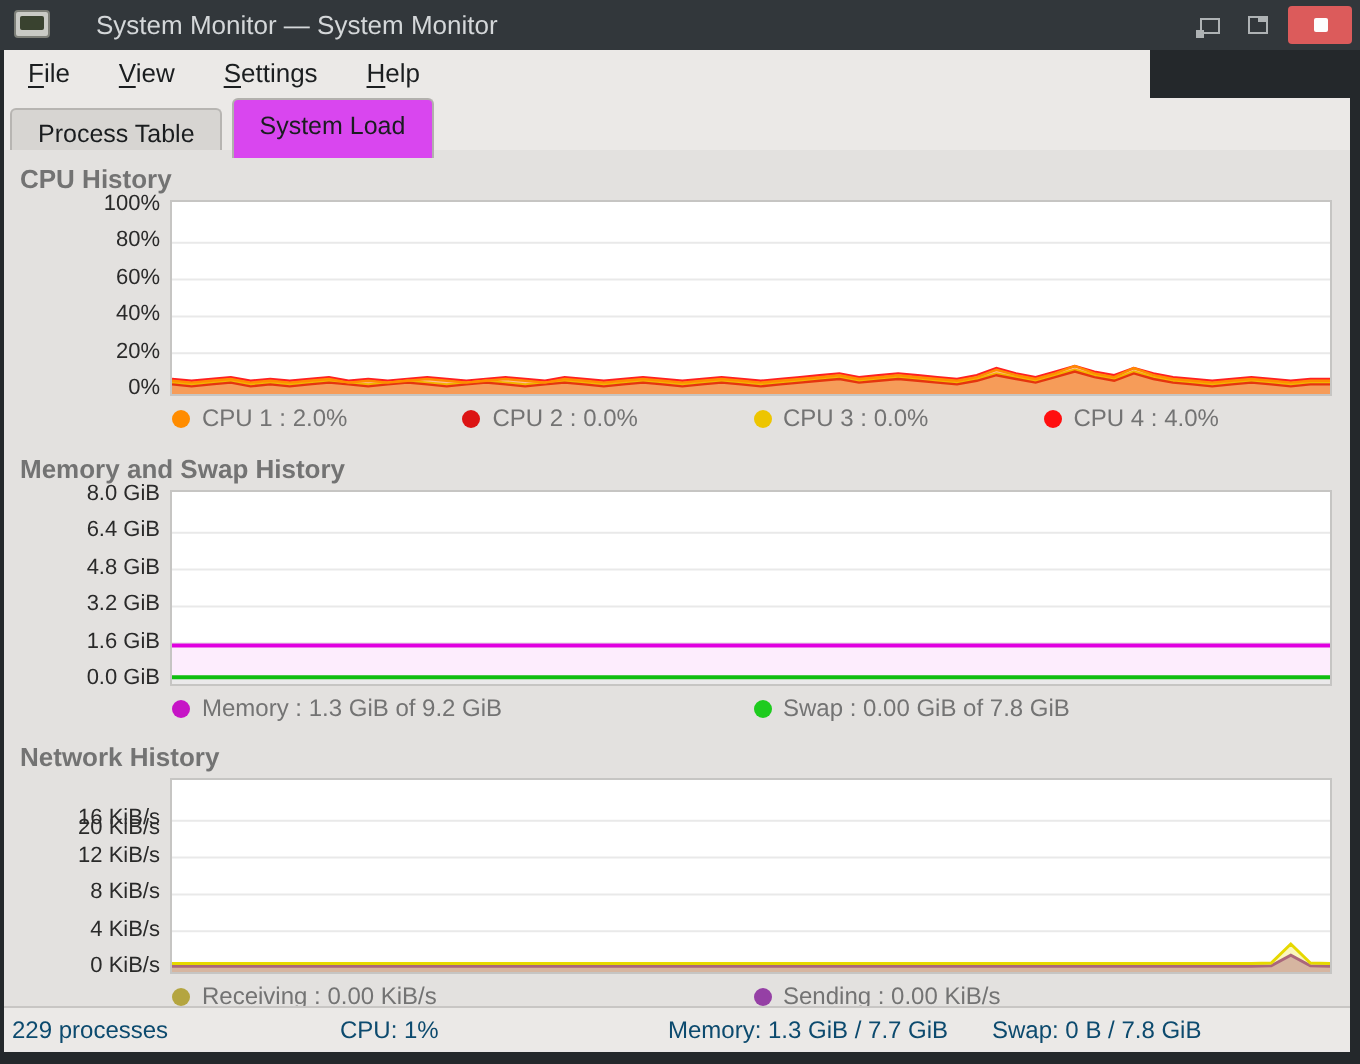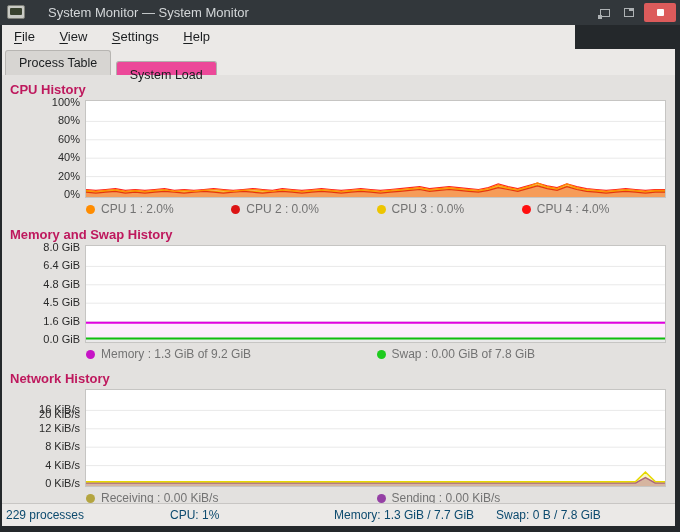--- a/index.html
+++ b/index.html
@@ -27,25 +27,25 @@
   
   .menubar{position:absolute;left:2px;top:25px;width:573px;height:24px;background:#ebe9e7;padding-left:2px;}
   .menu-item{display:inline-block;height:24px;line-height:24px;padding:0 10px;font-size:13px;color:#1b1e20;cursor:default;}
   u{text-decoration:underline;text-underline-offset:2px;}
   
   .tabbar{position:absolute;left:2px;top:49px;width:673px;height:26px;background:#ebe9e7;}
   .tab{position:relative;display:inline-block;height:25px;line-height:25px;margin-top:1px;padding:0 13px;
        font-size:12.5px;color:#1a1d1f;background:#d7d5d2;border:1px solid #b7b5b2;border-bottom:none;
        border-radius:3px 3px 0 0;vertical-align:bottom;}
   .tab.first{margin-left:3px;text-align:center;}
-  .tab.active{background:#ec4899;height:14px;margin-top:0;line-height:26px;z-index:2;border-color:#b2b0ad;}
+  .tab.active{background:#d946ef;height:30px;margin-top:0;line-height:26px;z-index:2;border-color:#b2b0ad;}
   
   .content{position:absolute;left:2px;top:75px;width:673px;height:428px;background:#e3e1df;}
   .chart-section{position:absolute;left:0;width:673px;height:140px;}
-  .section-title{position:absolute;left:8px;top:0;font-size:13px;font-weight:bold;color:#be185d;}
+  .section-title{position:absolute;left:8px;top:0;font-size:13px;font-weight:bold;color:#737373;}
   .yticks{position:absolute;left:0;top:18px;width:78px;height:96px;}
   .yticks span{position:absolute;right:0;transform:translateY(-50%);font-size:11px;color:#2a2a2a;white-space:nowrap;}
   .plot{position:absolute;left:83px;top:18px;width:581px;height:98px;background:#ffffff;border:1px solid #c6c5c3;}
   .plot svg{display:block;}
   .legend{position:absolute;left:84px;top:120px;width:581px;display:flex;}
   .leg-item{display:flex;align-items:center;font-size:12px;color:#737373;}
   .leg-item i{width:9px;height:9px;border-radius:50%;margin-right:6px;flex:0 0 9px;}
   
   .statusbar{position:absolute;left:2px;top:503px;width:673px;height:23px;background:#ebe9e7;border-top:1px solid #c8c6c4;}
   .statusbar span{position:absolute;top:0;height:22px;line-height:22px;font-size:12px;color:#0c4a6e;white-space:nowrap;}
@@ -136,21 +136,21 @@
           </div>
         </div>
     </div>
 
     <div class="chart-section" style="top:152px">
       <div class="section-title">Memory and Swap History</div>
       <div class="yticks">
           <span style="top: 2px;">8.0 GiB</span>
           <span style="top: 20.4px;">6.4 GiB</span>
           <span style="top: 38.8px;">4.8 GiB</span>
-          <span style="top: 57.2px;">4.5 GiB</span>
+          <span style="top: 57.2px;">3.2 GiB</span>
           <span style="top: 75.6px;">1.6 GiB</span>
           <span style="top: 94px;">0.0 GiB</span>
         </div>
       <div class="plot">
         <svg class="plot-svg" width="579" height="96" viewBox="0 0 579 96" preserveAspectRatio="none">
             <line x1="0" x2="579" y1="20.4" y2="20.4" stroke="#e9e9e9" stroke-width="1"></line>
             <line x1="0" x2="579" y1="38.8" y2="38.8" stroke="#e9e9e9" stroke-width="1"></line>
             <line x1="0" x2="579" y1="57.2" y2="57.2" stroke="#e9e9e9" stroke-width="1"></line>
             <line x1="0" x2="579" y1="75.6" y2="75.6" stroke="#e9e9e9" stroke-width="1"></line>
             <polygon points="0,96 0.0,92.6 579.0,92.6 579,96" fill="rgba(0,205,0,0.08)"></polygon>

